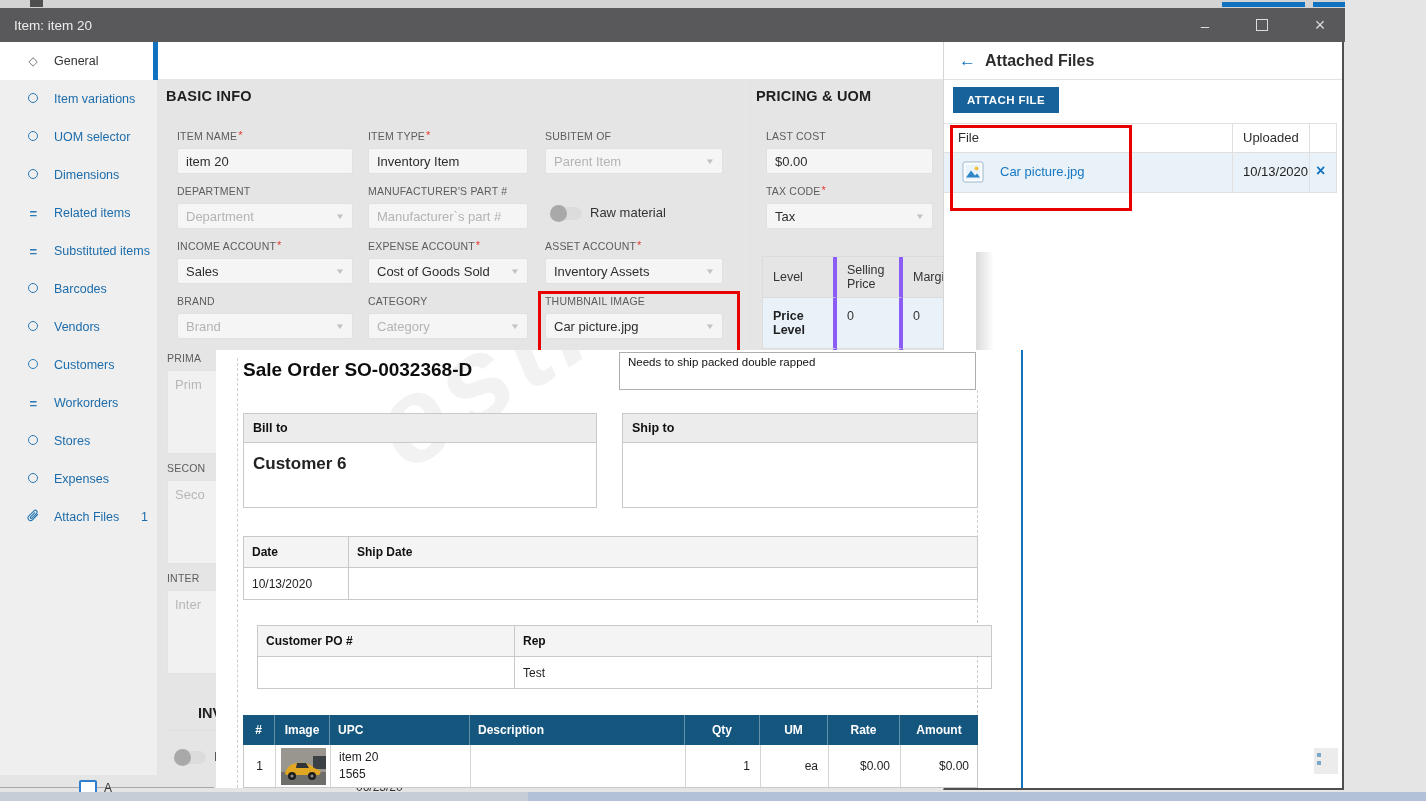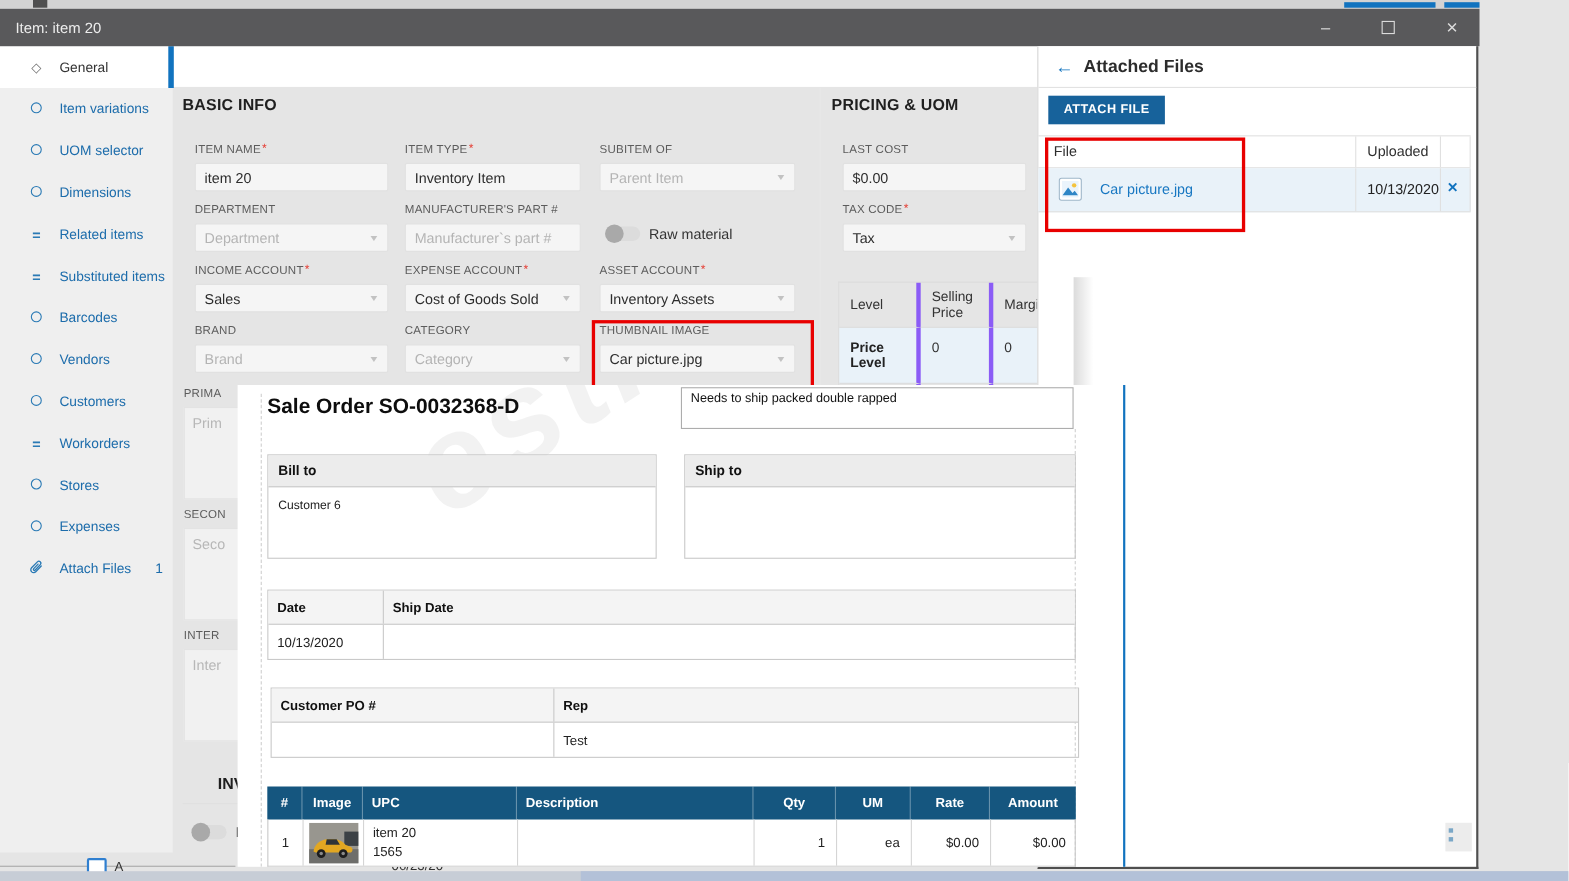--- a/index.html
+++ b/index.html
@@ -85,21 +85,21 @@
   
   .sale-order{left:216px;top:350px;width:805px;height:438px;background:#fff;z-index:50;
               border-right:2px solid #1173bf;box-sizing:content-box;overflow:hidden;}
   .so-dash{position:absolute;width:0;border-left:1px dashed #cfcfcf;}
   .so-title{position:absolute;left:27px;top:9px;font-size:19px;font-weight:bold;color:#0d0d0d;}
   .so-note{position:absolute;left:403px;top:2px;width:357px;height:38px;border:1px solid #adadad;
            box-sizing:border-box;padding:3px 8px;font-size:11.5px;color:#111;}
   .so-box{position:absolute;border:1px solid #c9c9c9;box-sizing:border-box;}
   .so-box-head{height:29px;background:#ececec;border-bottom:1px solid #c9c9c9;display:flex;align-items:center;
                padding-left:9px;font-size:12.5px;font-weight:bold;color:#111;box-sizing:border-box;}
-  .so-box-body{padding:11px 9px;font-size:11px;color:#222;}
+  .so-box-body{padding:11px 9px;font-size:17px;color:#222;font-weight:bold;}
   .so-grid{position:absolute;border:1px solid #c9c9c9;box-sizing:border-box;}
   .so-grid-head{display:flex;background:#f4f4f4;border-bottom:1px solid #c9c9c9;height:30px;}
   .so-grid-head .gcell{display:flex;align-items:center;padding-left:8px;font-size:12px;font-weight:bold;color:#111;
                        border-right:1px solid #c9c9c9;box-sizing:border-box;}
   .so-grid-head .gcell:last-child{border-right:none;}
   .so-grid-body{display:flex;height:31px;}
   .so-grid-body .gcell{display:flex;align-items:center;padding-left:8px;font-size:12px;color:#222;
                        border-right:1px solid #c9c9c9;box-sizing:border-box;}
   .so-grid-body .gcell:last-child{border-right:none;}
 
@@ -432,21 +432,21 @@
       <div class="so-grid-head">
         <div class="gcell" style="width:105px;">Date</div>
         <div class="gcell" style="flex:1;">Ship Date</div>
       </div>
       <div class="so-grid-body">
         <div class="gcell" style="width:105px;">10/13/2020</div>
         <div class="gcell" style="flex:1;"></div>
       </div>
     </div>
 
-    <div class="so-grid" style="left:30px;top:275px;width:735px;">
+    <div class="so-grid" style="left:41px;top:275px;width:735px;">
       <div class="so-grid-head">
         <div class="gcell" style="width:257px;">Customer PO #</div>
         <div class="gcell" style="flex:1;">Rep</div>
       </div>
       <div class="so-grid-body">
         <div class="gcell" style="width:257px;"></div>
         <div class="gcell" style="flex:1;">Test</div>
       </div>
     </div>
 

